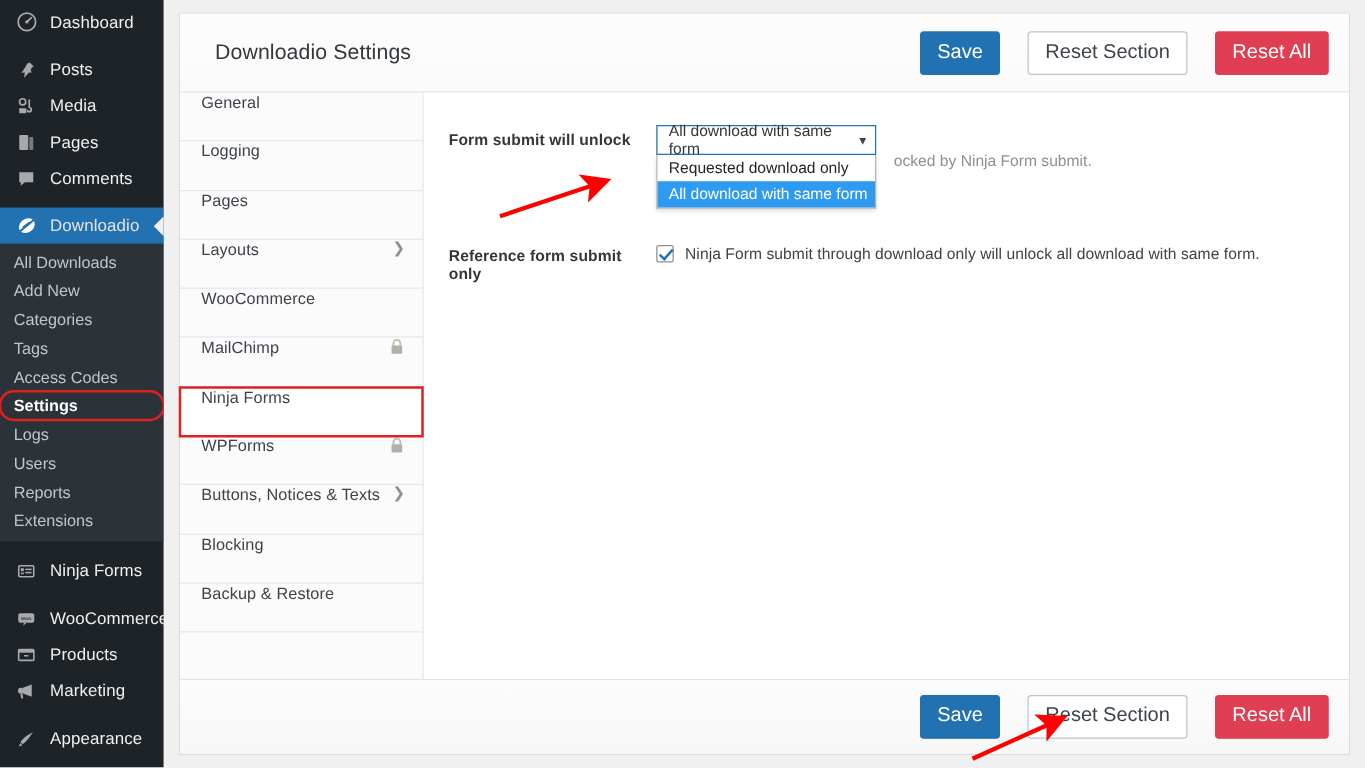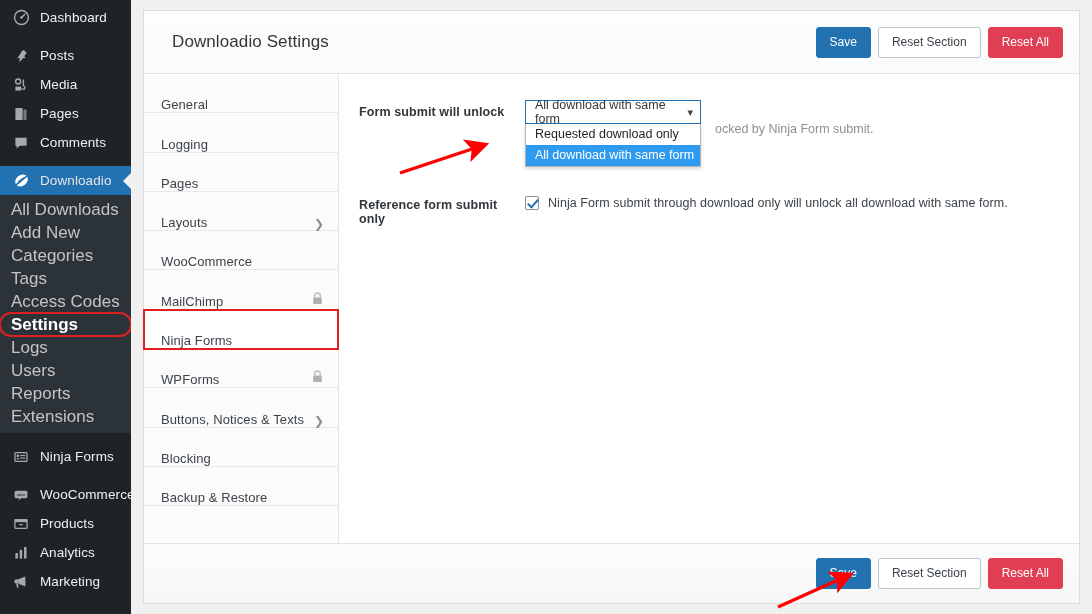--- a/index.html
+++ b/index.html
@@ -48,21 +48,21 @@
     margin-top: -8px;
     border-style: solid;
     border-width: 8px 8px 8px 0;
     border-color: transparent #f0f0f1 transparent transparent;
   }
   .menu-gap { height: 9px; }
   .submenu-wrap { background: #2c3338; padding: 3px 0 5px 0; }
   .submenu-item {
     padding: 3px 0 3px 11px;
     color: #c3c4c7;
-    font-size: 17px;
+    font-size: 13px;
     line-height: 17px;
     cursor: pointer;
   }
   .submenu-item.current { color: #fff; font-weight: 700; }
   .submenu-item.boxed {
     position: relative;
     outline: 2px solid #e02020;
     outline-offset: -1px;
     z-index: 3;
     border-radius: 11px;
@@ -99,46 +99,47 @@
   .panel-title {
     font-size: 17px;
     color: #32373c;
     font-weight: 400;
     letter-spacing: .1px;
   }
   .head-actions { margin-left: auto; display: flex; gap: 7px; align-items: center; }
 
   .btn {
     font-family: "Liberation Sans", sans-serif;
-    font-size: 12px;
+    font-size: 16px;
     line-height: 1;
     padding: 8px 13px 9px;
     border-radius: 3px;
     border: 1px solid transparent;
     cursor: pointer;
     white-space: nowrap;
+    margin-left: 15px;
   }
   .btn-primary { background: #2271b1; color: #fff; border-color: #2271b1; }
   .btn-secondary { background: #fff; color: #3c434a; border-color: #b9c6d2; }
   .btn-danger { background: #e03e52; color: #fff; border-color: #e03e52; }
 
   
   .panel-body { display: flex; flex: 1 1 auto; min-height: 0; }
 
   
   .tabs {
     width: 195px;
     flex: 0 0 195px;
     border-right: 1px solid #e2e4e7;
     background: #fbfbfb;
   }
   .tab {
     position: relative;
     height: 39.3px;
-    display: flex; align-items: flex-end;
+    display: flex; align-items: flex-start;
     padding: 0 14px 0 17px;
     border-bottom: 1px solid #e8e8ea;
     font-size: 13px;
     color: #3c434a;
     cursor: pointer;
   }
   .tab .tab-label { flex: 1 1 auto; letter-spacing: .1px; }
   .tab .chev { color: #8c8f94; font-size: 12px; line-height: 1; }
   .tab .lock { opacity: .75; }
   .tab.boxed {
@@ -362,30 +363,20 @@
       <span class="mi">
         <svg width="16" height="16" viewBox="0 0 20 20">
             <rect x="2.4" y="4.6" width="15.2" height="10.8" rx="1" fill="none" stroke="#a7aaad" stroke-width="1.6"></rect>
             <rect x="2.4" y="4.6" width="15.2" height="3.1" fill="#a7aaad"></rect>
             <rect x="7.8" y="10" width="4.4" height="1.5" fill="#a7aaad"></rect>
           </svg>
       </span>
       <span>Products</span>
     </div>
 
-    <div class="menu-top">
-      <span class="mi">
-        <svg width="16" height="16" viewBox="0 0 20 20">
-            <rect x="3" y="10" width="3.1" height="7" fill="#a7aaad"></rect>
-            <rect x="8.4" y="6" width="3.1" height="11" fill="#a7aaad"></rect>
-            <rect x="13.8" y="2.6" width="3.1" height="14.4" fill="#a7aaad"></rect>
-          </svg>
-      </span>
-      <span>Analytics</span>
-    </div>
 
     <div class="menu-top">
       <span class="mi">
         <svg width="16" height="16" viewBox="0 0 20 20">
             <path d="M15.5 3.2v12.4L6.6 12.3V6.5z" fill="#a7aaad"></path>
             <circle cx="4.6" cy="9.4" r="2.9" fill="#a7aaad"></circle>
             <path d="M4 12.2l1 5h2l-.7-4.8z" fill="#a7aaad"></path>
           </svg>
       </span>
       <span>Marketing</span>

